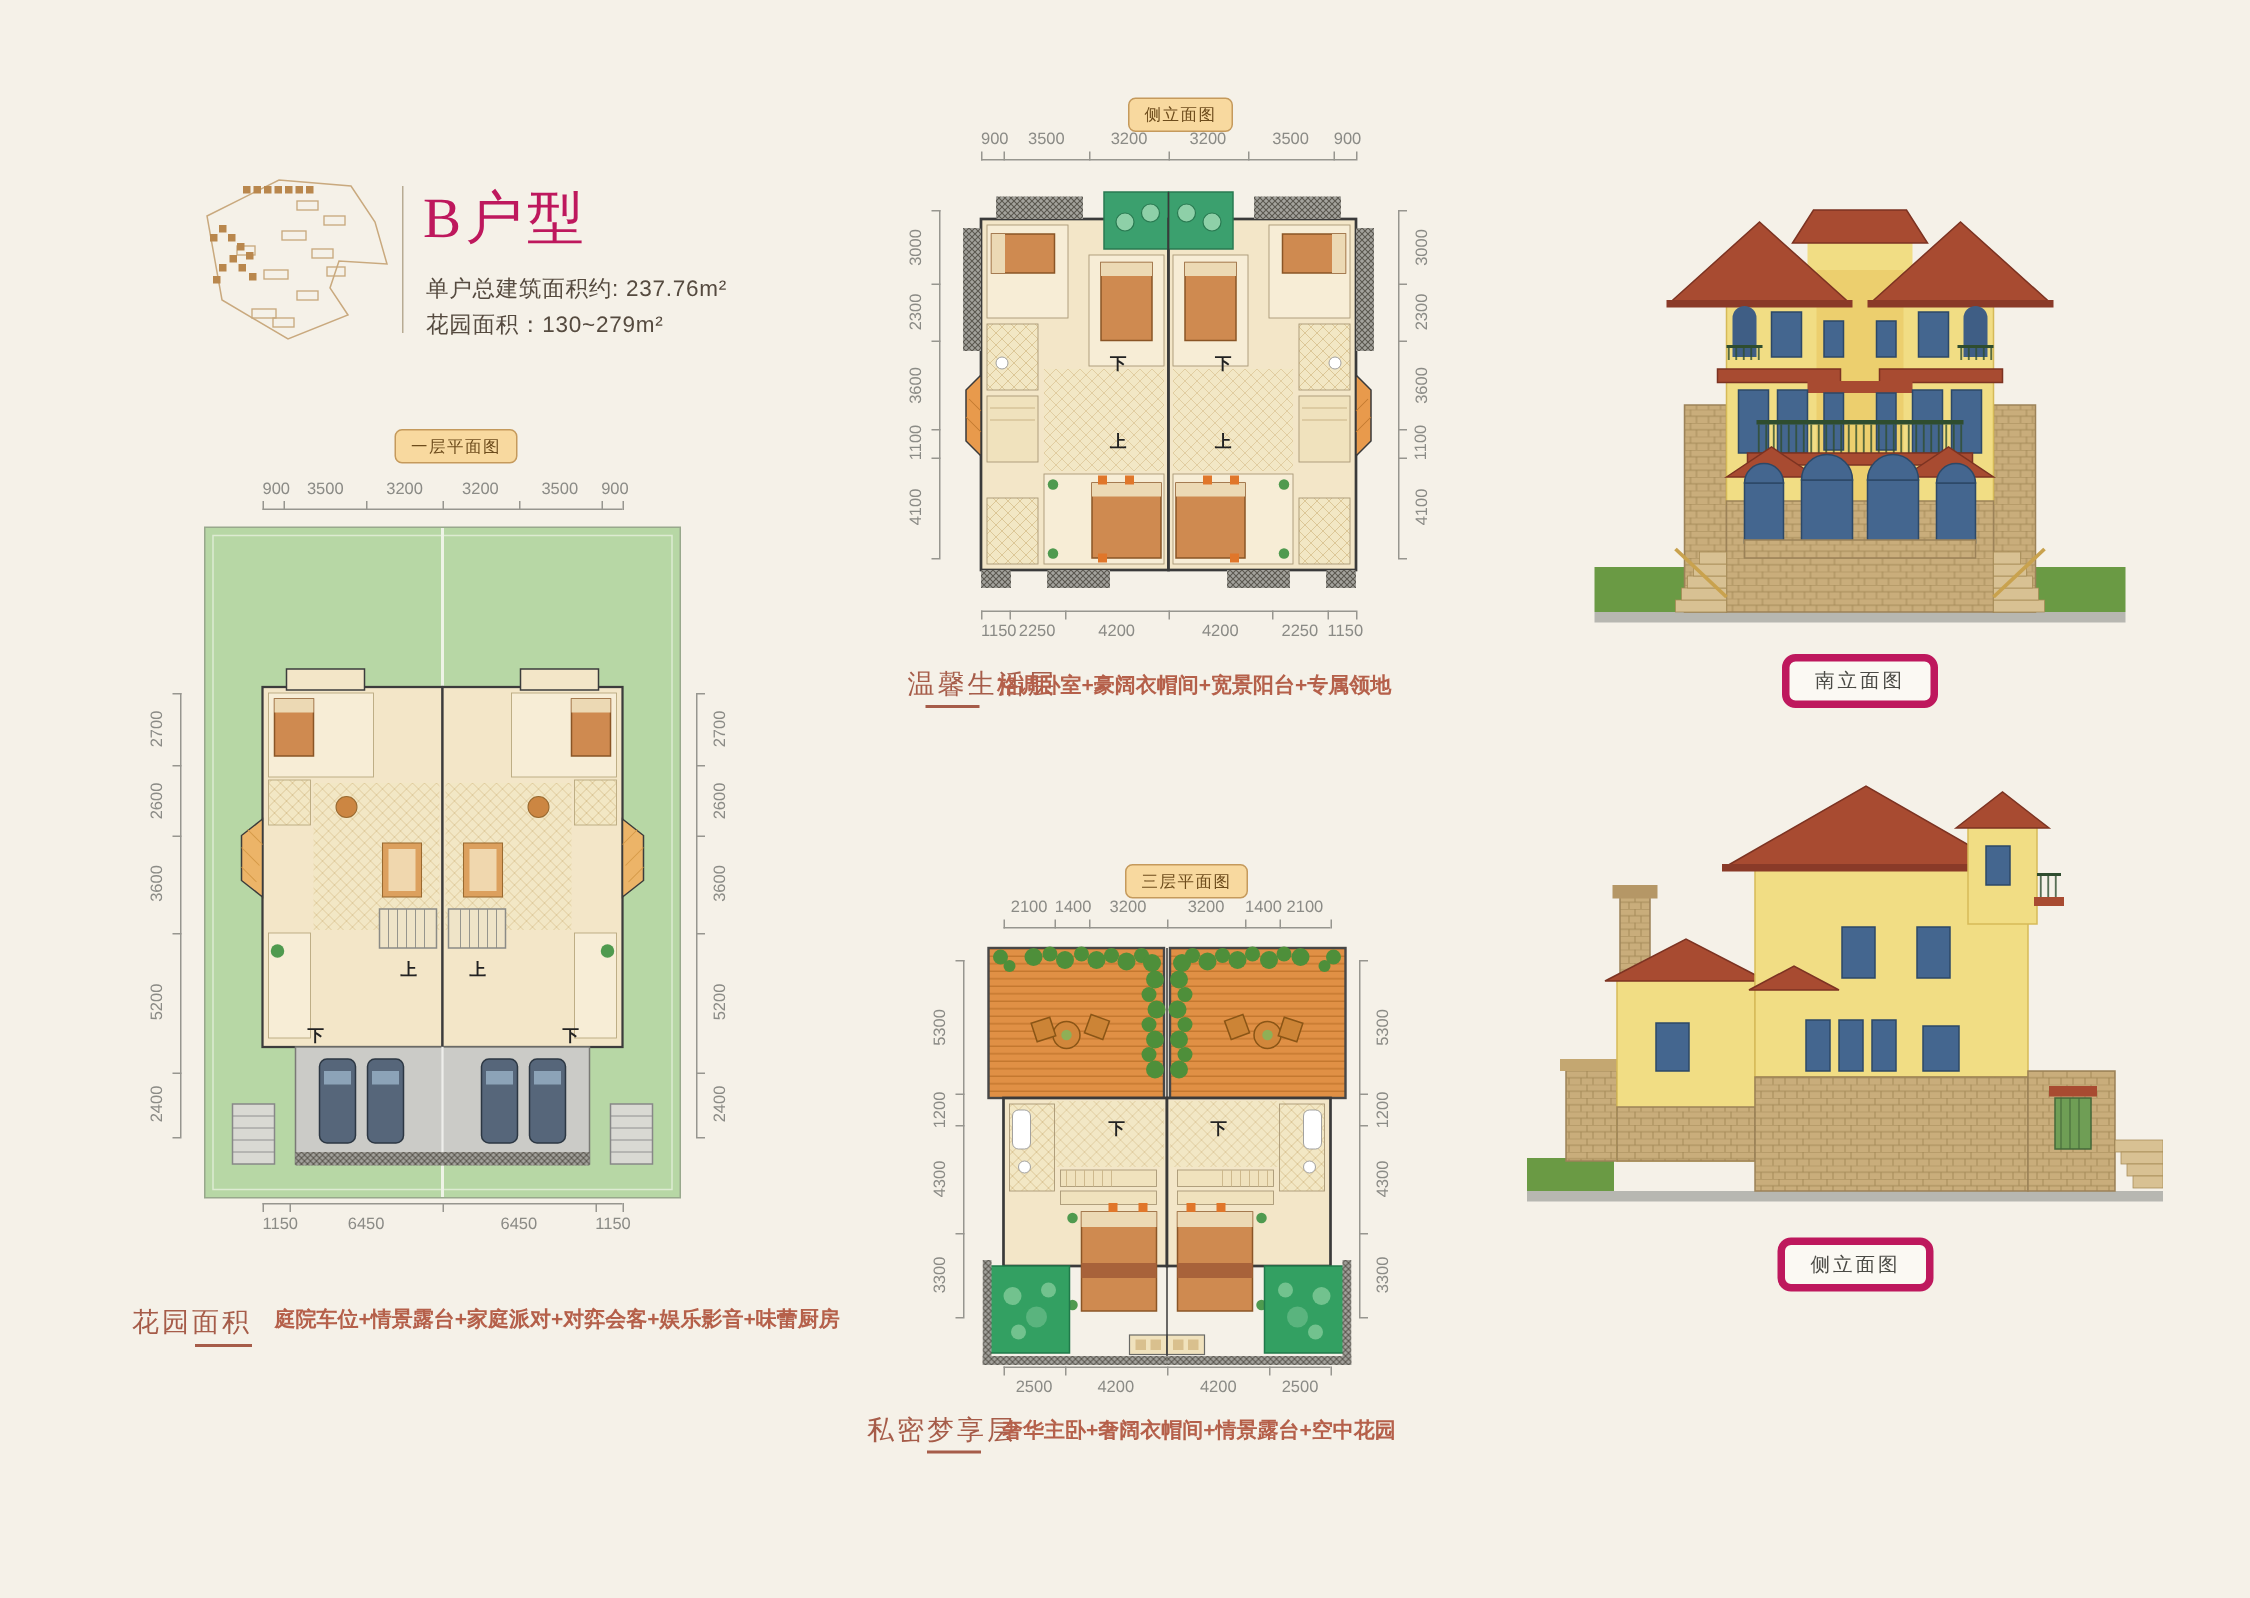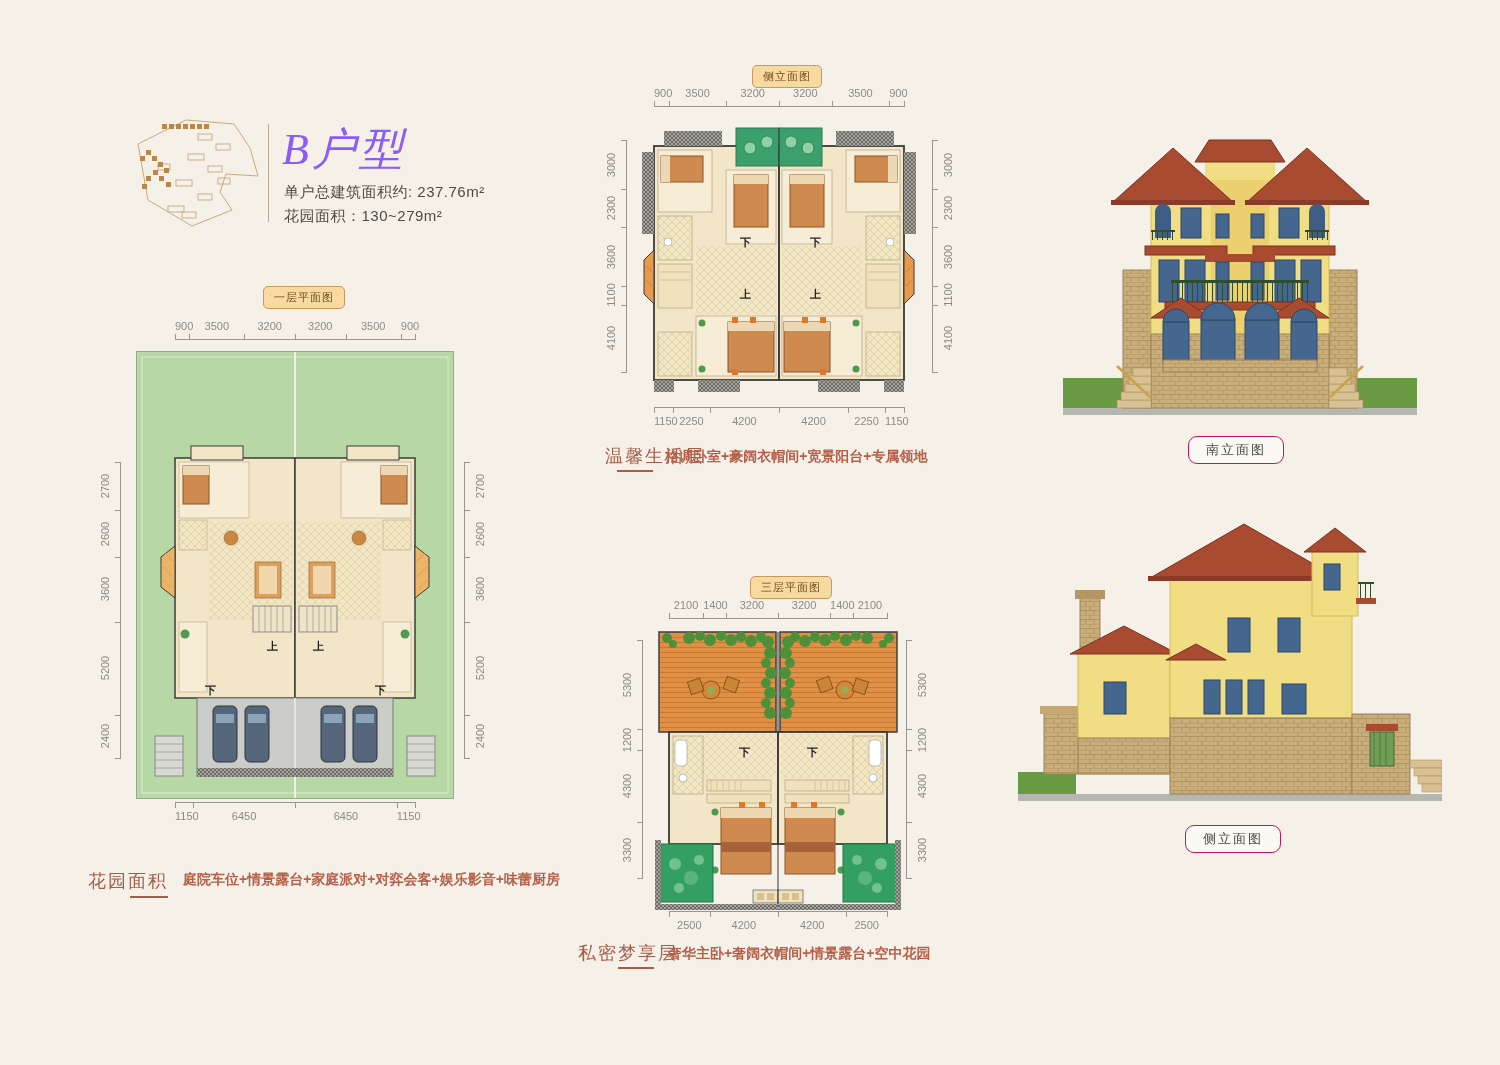--- a/index.html
+++ b/index.html
@@ -1,27 +1,27 @@
 <!DOCTYPE html>
 <html><head>
 <meta charset="utf-8">
 <style>
   html,body{margin:0;padding:0;}
   body{font-family:"Liberation Sans",sans-serif;background:#e9e4da;}
   #page{position:relative;width:1500px;height:1065px;background:#f5f1e8;overflow:hidden;}
   .abs{position:absolute;}
 
   
-  .b-title{position:absolute;font-family:"Liberation Serif",serif;font-size:44px;color:#8b5cf6;letter-spacing:3px;font-style:italic;}
+  .b-title{position:absolute;font-family:"Liberation Serif",serif;font-size:38px;color:#be185d;letter-spacing:3px;}
   .t-line{position:absolute;font-size:15px;color:#554a3f;letter-spacing:0.5px;}
   .divider{position:absolute;width:1px;background:#b8ab93;}
 
   
   .plan-badge{position:absolute;background:#f8d99f;border:1px solid #c59a5c;border-radius:5px;color:#6d4c1c;font-size:11px;padding:3px 10px;letter-spacing:1px;white-space:nowrap;}
-  .elev-badge{position:absolute;background:#fbf9f3;border:1px solid #be185d;border-radius:9px;color:#4a4a45;font-size:13px;padding:4px 17px;letter-spacing:2px;white-space:nowrap;}
+  .elev-badge{position:absolute;background:#fbf9f3;border:5px solid #be185d;border-radius:9px;color:#4a4a45;font-size:13px;padding:4px 17px;letter-spacing:2px;white-space:nowrap;}
 
   
   .hdims{position:absolute;}
   .dnums{display:flex;width:100%;}
   .dcell{flex-basis:0;min-width:0;text-align:center;font-size:11px;color:#8b8b86;white-space:nowrap;}
   .dline{position:relative;height:7px;margin-top:1px;}
   .dline::after{content:"";position:absolute;left:0;right:0;bottom:0;height:1px;background:#97968f;}
   .dline i{position:absolute;bottom:0;width:1px;height:6px;background:#97968f;}
   .hdims.bottom .dline{margin-top:0;margin-bottom:1px;}
   .hdims.bottom .dline::after{bottom:auto;top:0;}

